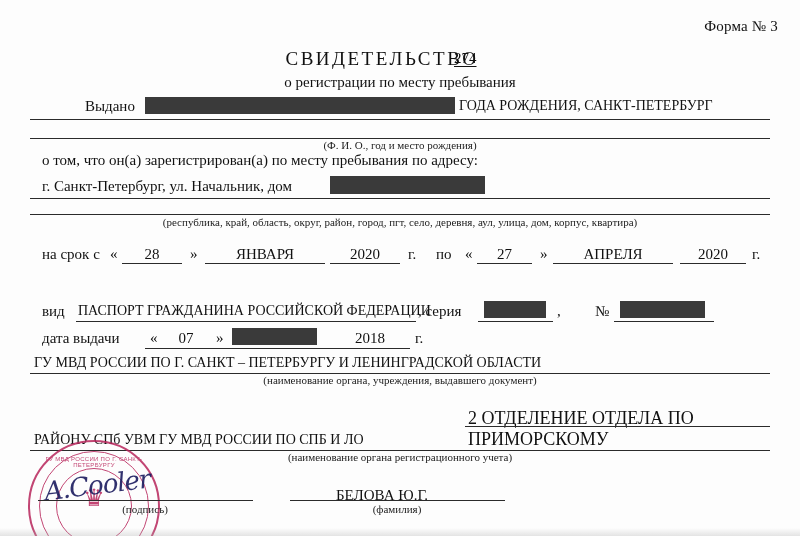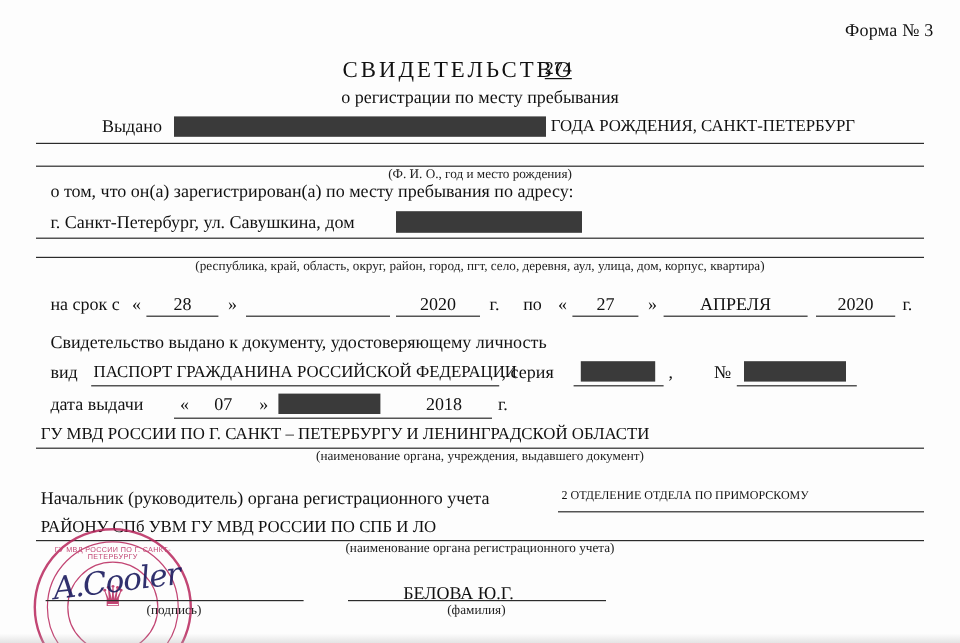--- a/index.html
+++ b/index.html
@@ -167,47 +167,47 @@
 
   <div class="row" style="left:85px; top:98px;">Выдано</div>
   <div class="redact" style="left:145px; top:97px; width:310px; height:17px;"></div>
   <div class="row" style="left:459px; top:98px; font-size:14px;">ГОДА РОЖДЕНИЯ, САНКТ-ПЕТЕРБУРГ</div>
   <div class="line" style="left:30px; top:119px; width:740px;"></div>
   <div class="line" style="left:30px; top:138px; width:740px;"></div>
   <div class="caption" style="top:139px;">(Ф. И. О., год и место рождения)</div>
 
   <div class="row" style="left:42px; top:152px;">о том, что он(а) зарегистрирован(а) по месту пребывания по адресу:</div>
 
-  <div class="row" style="left:42px; top:178px;">г. Санкт-Петербург, ул. Савушкина, дом</div>
+  <div class="row" style="left:42px; top:178px;">г. Санкт-Петербург, ул. Начальник, дом</div>
   <div class="redact" style="left:330px; top:176px; width:155px; height:18px;"></div>
   <div class="line" style="left:30px; top:198px; width:740px;"></div>
   <div class="line" style="left:30px; top:214px; width:740px;"></div>
   <div class="caption" style="top:216px;">(республика, край, область, округ, район, город, пгт, село, деревня, аул, улица, дом, корпус, квартира)</div>
 
   <div class="row" style="left:42px; top:246px;">на срок с</div>
   <div class="row" style="left:110px; top:246px;">«</div>
   <div class="val-underline" style="left:122px; top:246px; width:60px;">28</div>
   <div class="line" style="left:122px; top:263px; width:60px;"></div>
   <div class="row" style="left:190px; top:246px;">»</div>
+  <div class="val-underline" style="left:205px; top:246px; width:120px;">ЯНВАРЯ</div>
   <div class="line" style="left:205px; top:263px; width:120px;"></div>
   <div class="val-underline" style="left:335px; top:246px; width:60px;">2020</div>
   <div class="line" style="left:330px; top:263px; width:70px;"></div>
   <div class="row" style="left:408px; top:246px;">г.</div>
   <div class="row" style="left:436px; top:246px;">по</div>
   <div class="row" style="left:465px; top:246px;">«</div>
   <div class="val-underline" style="left:477px; top:246px; width:55px;">27</div>
   <div class="line" style="left:477px; top:263px; width:55px;"></div>
   <div class="row" style="left:540px; top:246px;">»</div>
   <div class="val-underline" style="left:553px; top:246px; width:120px;">АПРЕЛЯ</div>
   <div class="line" style="left:553px; top:263px; width:120px;"></div>
   <div class="val-underline" style="left:683px; top:246px; width:60px;">2020</div>
   <div class="line" style="left:680px; top:263px; width:66px;"></div>
   <div class="row" style="left:752px; top:246px;">г.</div>
 
-  <div class="row" style="left:42px; top:278px;">Свидетельство выдано к документу, удостоверяющему личность</div>
 
   <div class="row" style="left:42px; top:303px;">вид</div>
   <div class="row" style="left:78px; top:303px; font-size:14px;">ПАСПОРТ ГРАЖДАНИНА РОССИЙСКОЙ ФЕДЕРАЦИИ</div>
   <div class="line" style="left:76px; top:321px; width:340px;"></div>
   <div class="row" style="left:418px; top:303px;">, серия</div>
   <div class="redact" style="left:484px; top:301px; width:62px; height:17px;"></div>
   <div class="line" style="left:478px; top:321px; width:75px;"></div>
   <div class="row" style="left:557px; top:303px;">,</div>
   <div class="row" style="left:595px; top:303px;">№</div>
   <div class="redact" style="left:620px; top:301px; width:85px; height:17px;"></div>
@@ -219,22 +219,21 @@
   <div class="row" style="left:216px; top:330px;">»</div>
   <div class="redact" style="left:232px; top:328px; width:85px; height:17px;"></div>
   <div class="val-underline" style="left:340px; top:330px; width:60px;">2018</div>
   <div class="line" style="left:145px; top:348px; width:265px;"></div>
   <div class="row" style="left:415px; top:330px;">г.</div>
 
   <div class="row" style="left:34px; top:355px; font-size:14px;text-align:center;">ГУ  МВД  РОССИИ  ПО  Г. САНКТ – ПЕТЕРБУРГУ  И  ЛЕНИНГРАДСКОЙ ОБЛАСТИ</div>
   <div class="line" style="left:30px; top:373px; width:740px;"></div>
   <div class="caption" style="top:374px;text-align:center;">(наименование органа, учреждения, выдавшего документ)</div>
 
-  <div class="row" style="left:34px; top:408px;">Начальник (руководитель) органа регистрационного учета</div>
-  <div class="row" style="left:468px; top:408px; font-size:10px;">2 ОТДЕЛЕНИЕ ОТДЕЛА  ПО ПРИМОРСКОМУ</div>
+  <div class="row" style="left:468px; top:408px; font-size:18px;">2 ОТДЕЛЕНИЕ ОТДЕЛА  ПО ПРИМОРСКОМУ</div>
   <div class="line" style="left:465px; top:426px; width:305px;"></div>
   <div class="row" style="left:34px; top:432px; font-size:14px;">РАЙОНУ СПб УВМ  ГУ  МВД  РОССИИ  ПО СПБ  И  ЛО</div>
   <div class="line" style="left:30px; top:450px; width:740px;"></div>
   <div class="caption" style="top:451px;">(наименование органа регистрационного учета)</div>
 
   <div class="stamp">
     <div class="stamp-text-top">ГУ МВД РОССИИ ПО Г. САНКТ-ПЕТЕРБУРГУ</div>
     <div class="stamp-inner"></div>
     <div class="stamp-emblem">♛</div>
 

